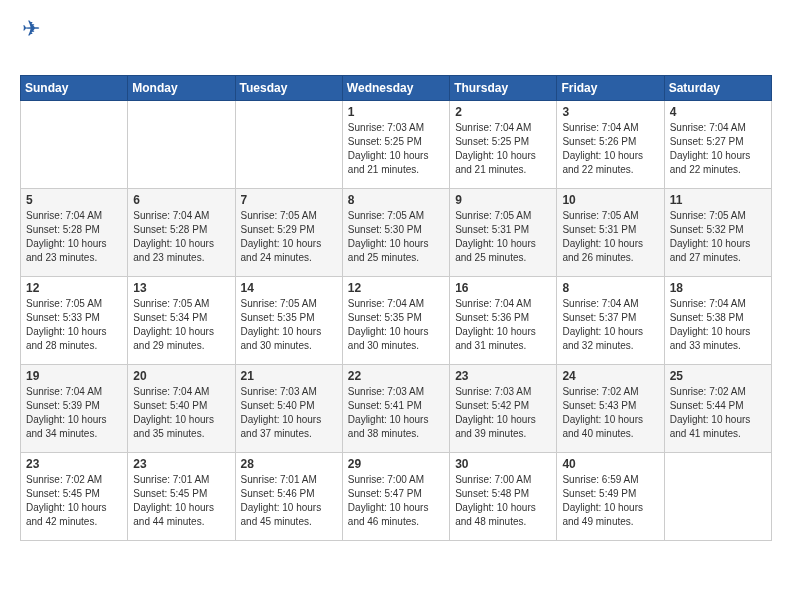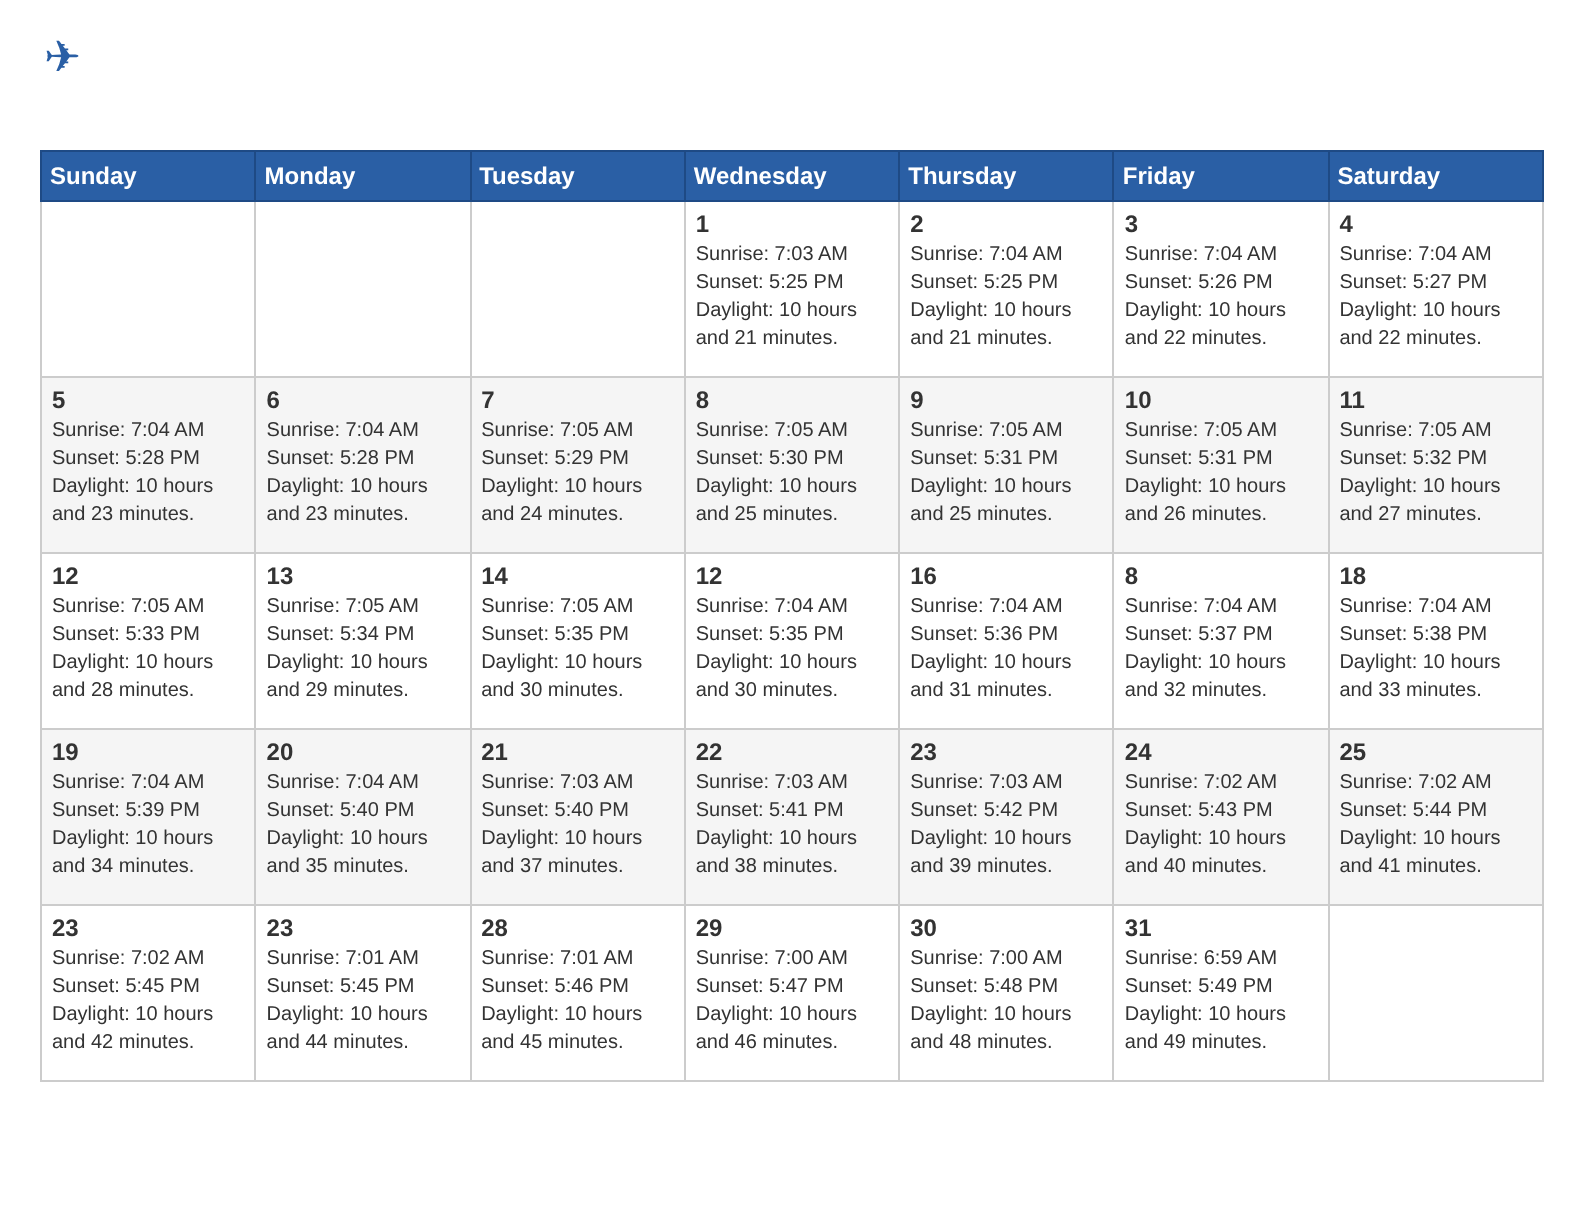--- a/index.html
+++ b/index.html
@@ -340,21 +340,21 @@
 and 46 minutes.</div>
         </td>
         <td>
           <span class="day-num">30</span>
           <div class="day-info" style="white-space: pre-line;">Sunrise: 7:00 AM
 Sunset: 5:48 PM
 Daylight: 10 hours
 and 48 minutes.</div>
         </td>
         <td>
-          <span class="day-num">31</span>
+          <span class="day-num">40</span>
           <div class="day-info" style="white-space: pre-line;">Sunrise: 6:59 AM
 Sunset: 5:49 PM
 Daylight: 10 hours
 and 49 minutes.</div>
         </td>
         <td></td>
       </tr>
     </tbody>
 </table>
 

